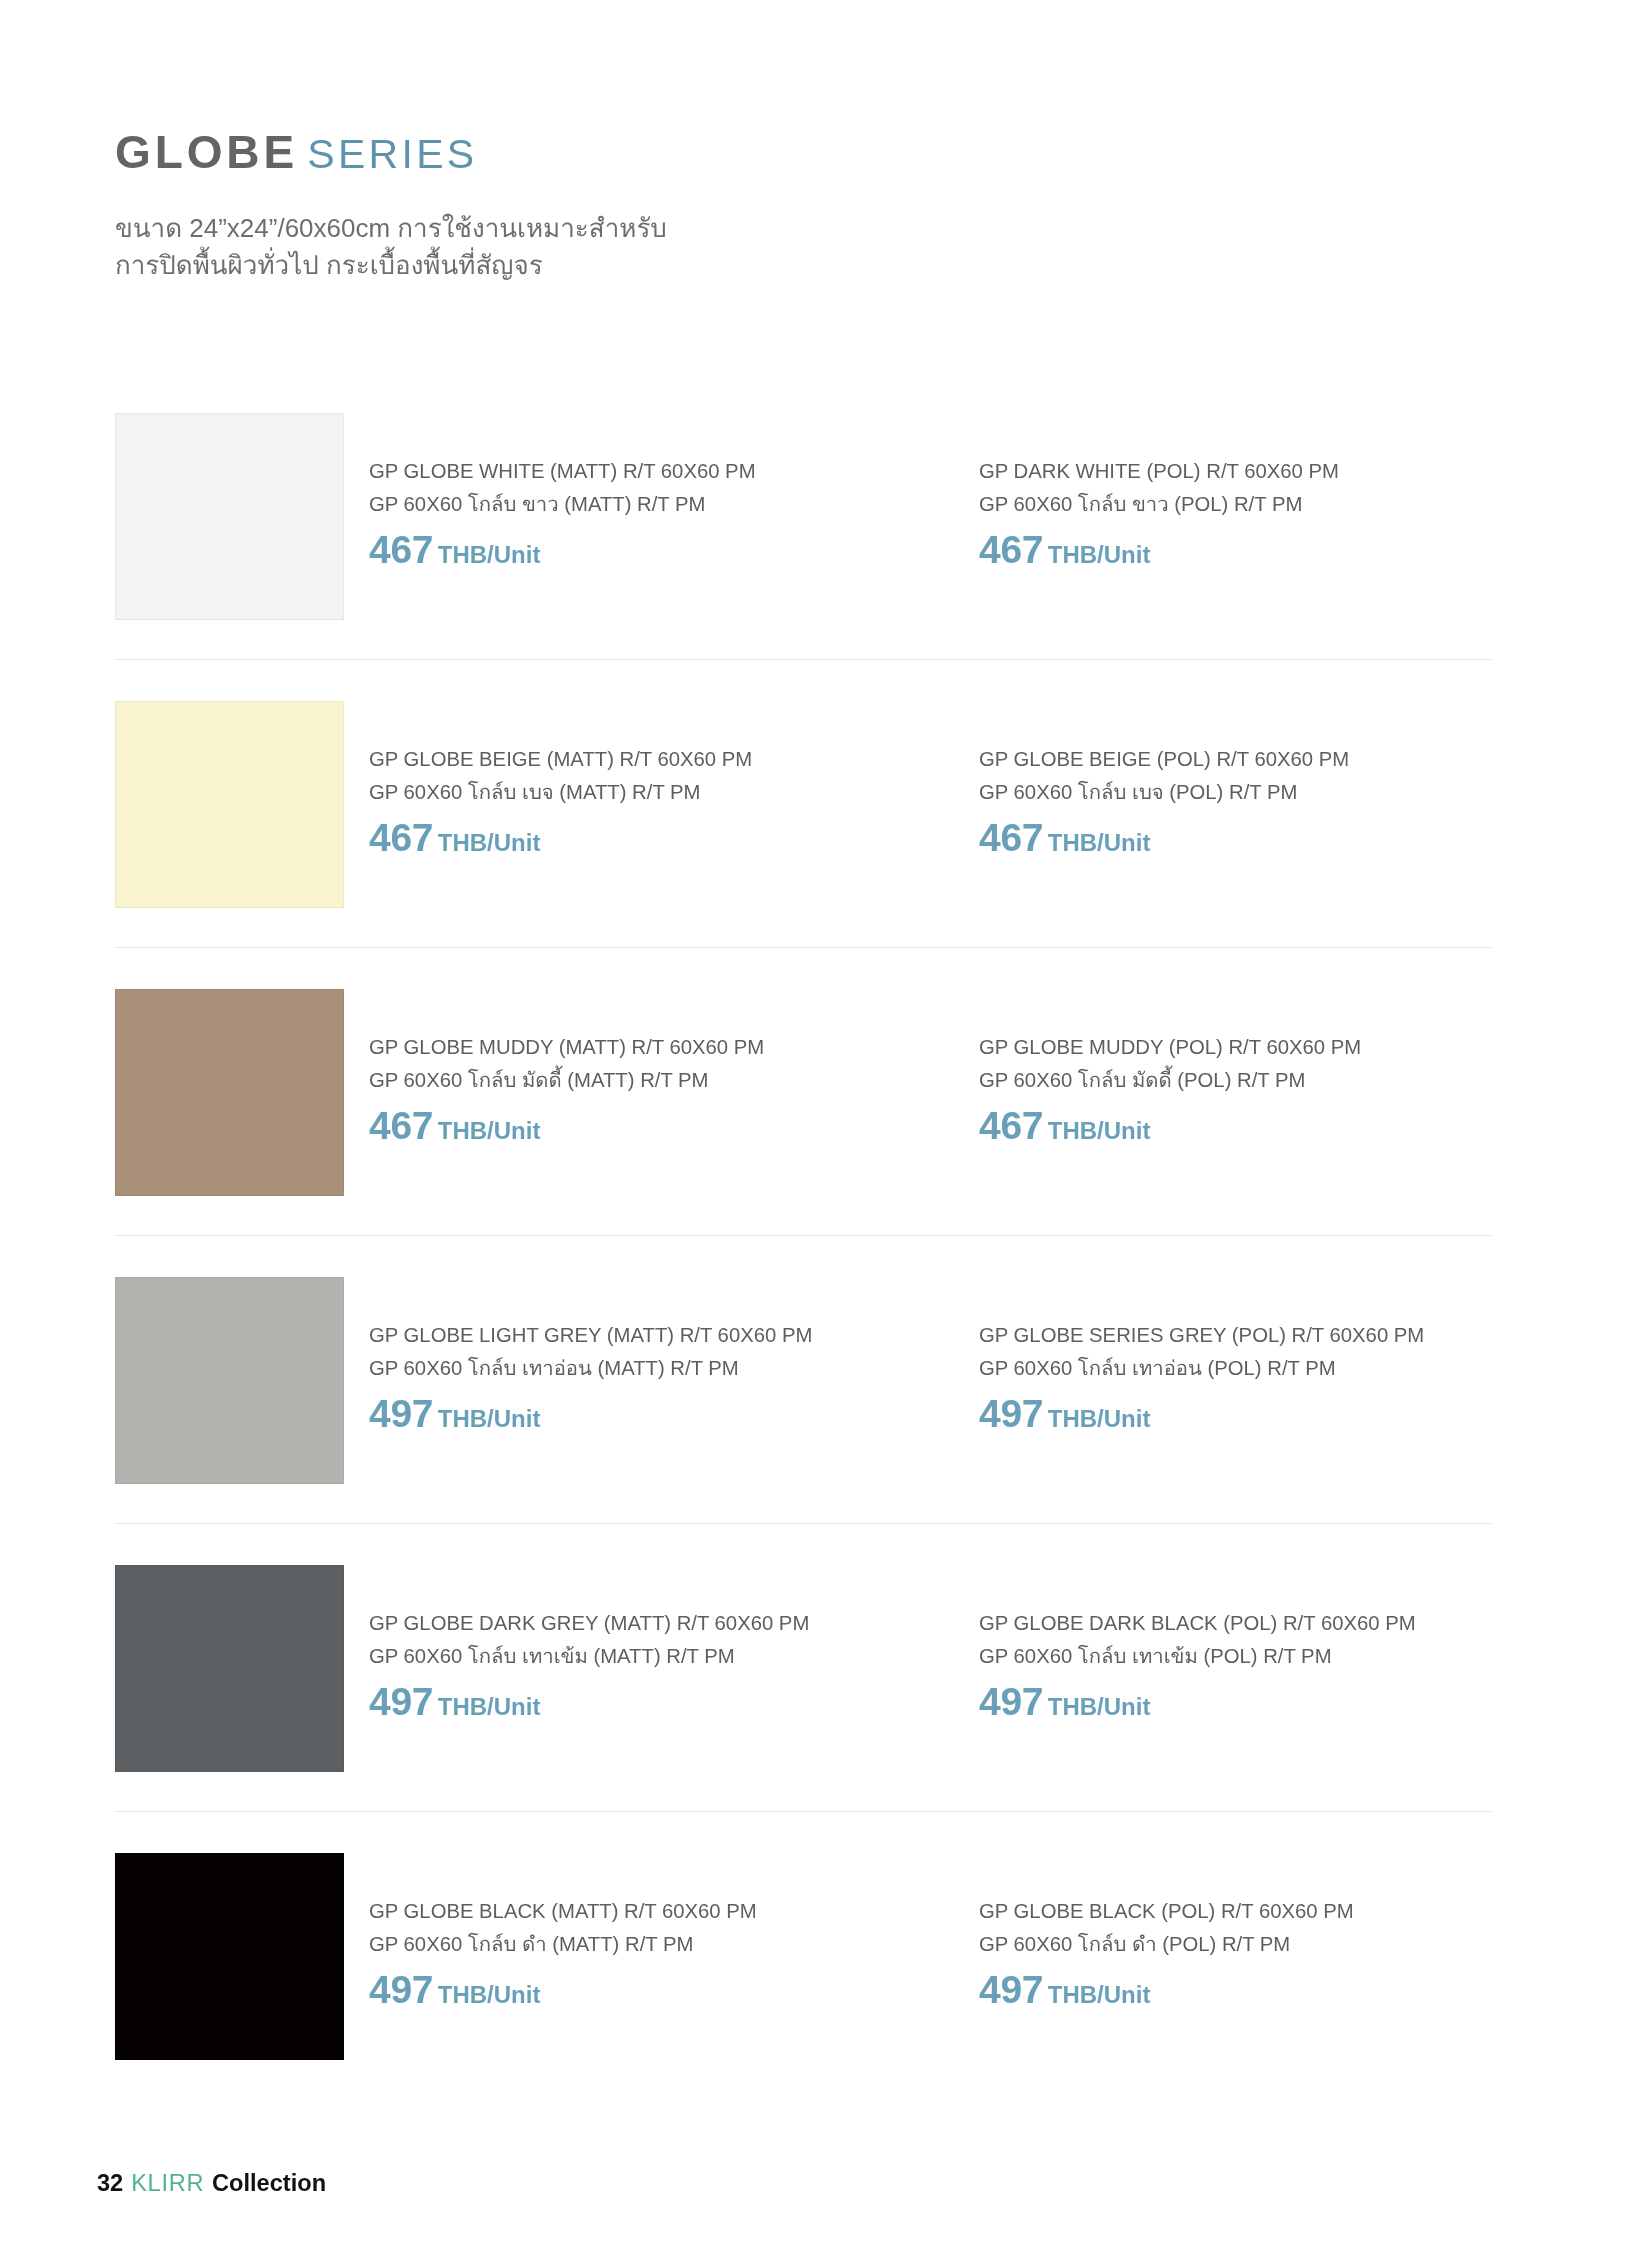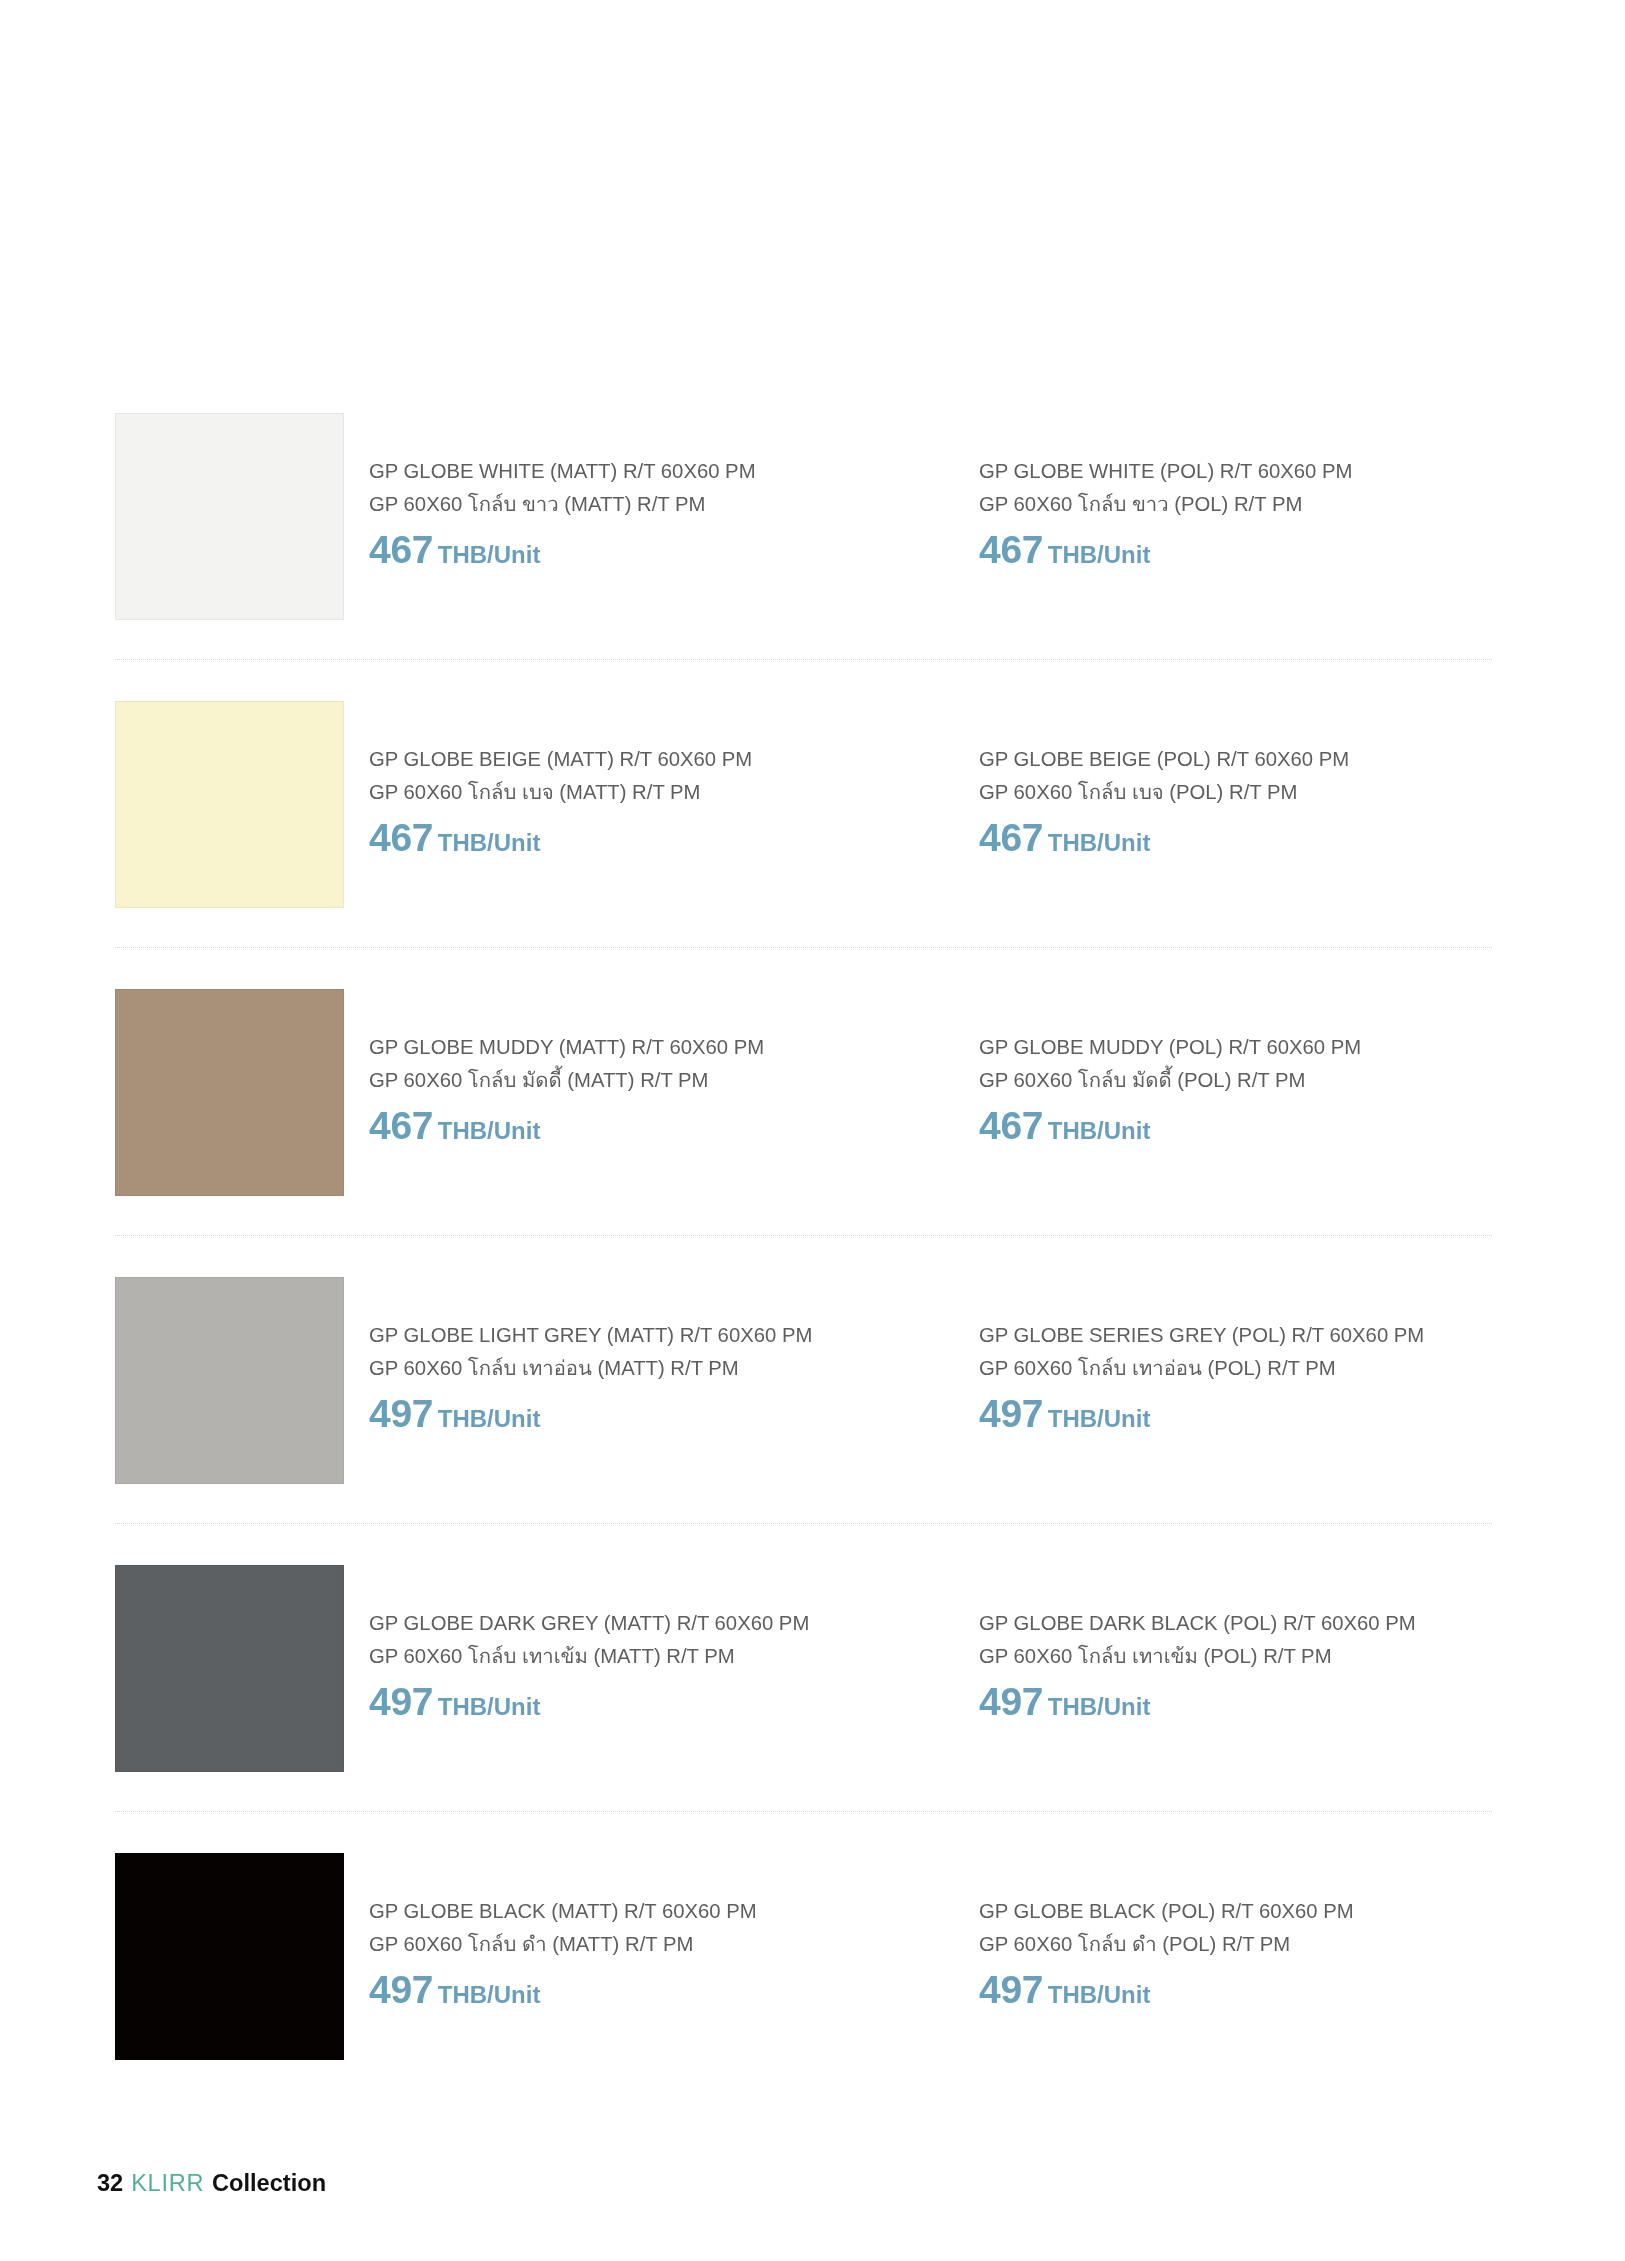--- a/index.html
+++ b/index.html
@@ -143,33 +143,42 @@
   }
   .footer .pageno { color: #111111; font-weight: 700; }
   .footer .klirr  { color: #53b191; font-weight: 400; margin-left: 7.9px; letter-spacing: 0.7px; }
   .footer .coll   { color: #111111; font-weight: 700; margin-left: 7.9px; }
 </style>
 </head>
 <body>
 
 <div class="page">
 
+  <div class="header">
+    <div class="series-title">
+      <span class="brand">GLOBE</span><span class="word">SERIES</span>
+    </div>
+    <div class="subtitle">
+      <div>ขนาด 24”x24”/60x60cm การใช้งานเหมาะสำหรับ</div>
+      <div>การปิดพื้นผิวทั่วไป กระเบื้องพื้นที่สัญจร</div>
+    </div>
+  </div>
 
   <div class="list" id="product-list">
       <div class="row">
         <div class="row-inner">
           <div class="swatch" style="background: rgb(243, 243, 241);"></div>
           <div class="cols">
             <div class="col left">
               <div class="pname">GP GLOBE WHITE (MATT) R/T 60X60 PM</div>
               <div class="pname th">GP 60X60 โกล์บ ขาว (MATT) R/T PM</div>
               <div class="price"><span class="amount">467</span><span class="unit">THB/Unit</span></div>
             </div>
             <div class="col right">
-              <div class="pname">GP GLOBE WHITE (POL) R/T 60X60 PM</div>
+              <div class="pname">GP DARK WHITE (POL) R/T 60X60 PM</div>
               <div class="pname th">GP 60X60 โกล์บ ขาว (POL) R/T PM</div>
               <div class="price"><span class="amount">467</span><span class="unit">THB/Unit</span></div>
             </div>
           </div>
         </div>
         <div class="divider"></div>
       </div>
       <div class="row">
         <div class="row-inner">
           <div class="swatch" style="background: rgb(249, 244, 206);"></div>

